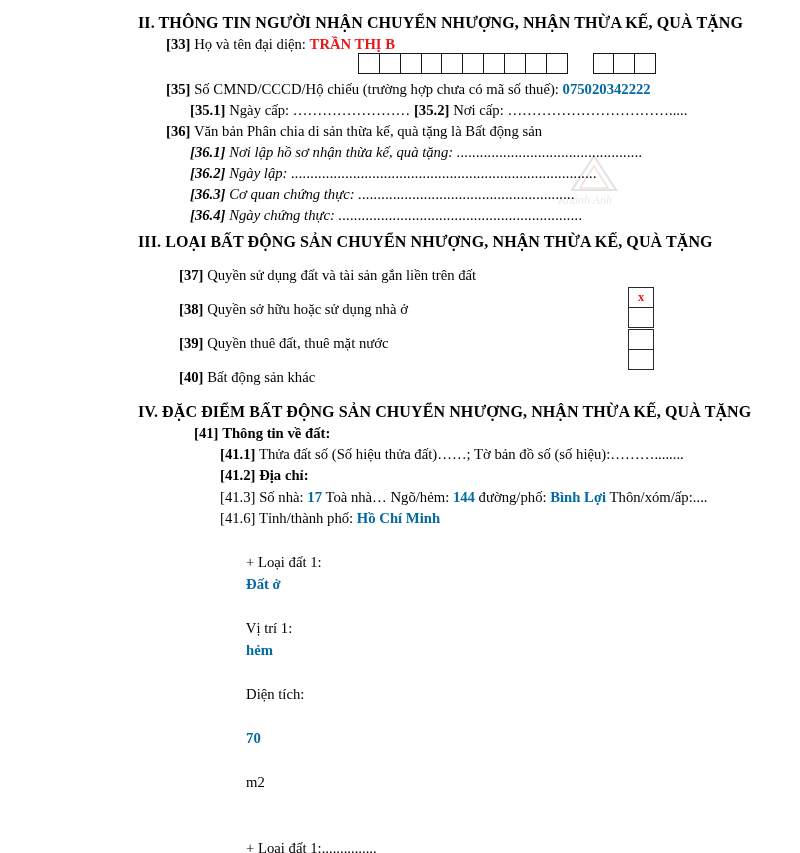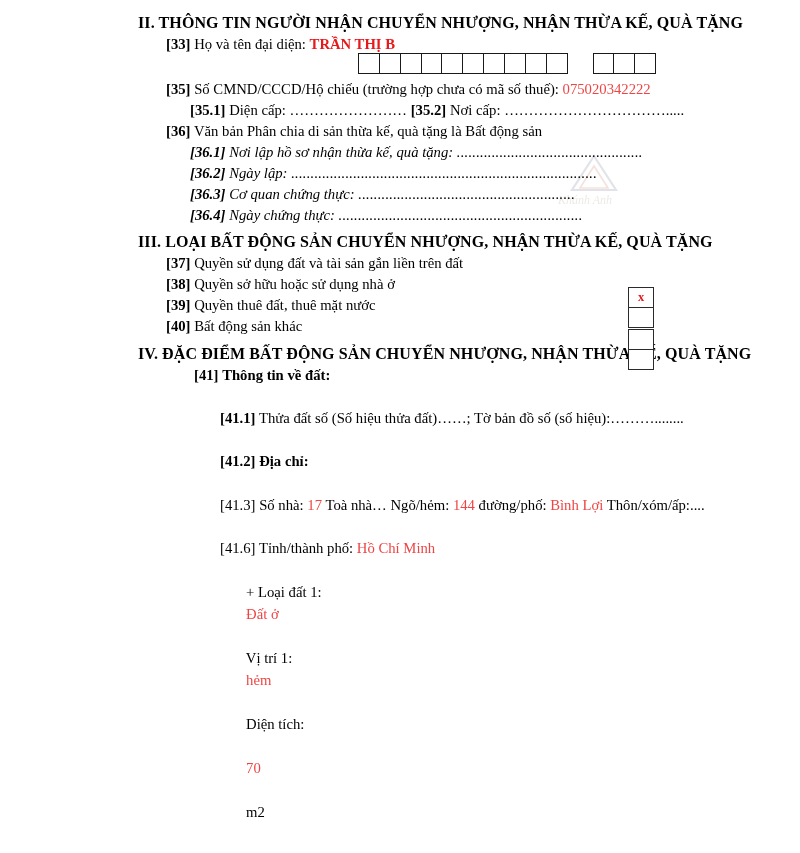--- a/index.html
+++ b/index.html
@@ -60,29 +60,29 @@
 
   
   .line {
     line-height: 1.43;
     margin: 0;
     padding: 0;
     white-space: nowrap;
   }
   .lbl { font-weight: bold; }
   .lbl-reg { font-weight: normal; }
-  .red { color: #ef4444; }
+  .red { color: #0369a1; font-weight: bold; }
   .red-b { color: #e8191b; font-weight: bold; }
 
   .ind-33 { padding-left: 138px; }
   .ind-35sub { padding-left: 162px; }
   .ind-36sub { padding-left: 162px; font-style: italic; }
   .ind-37 { padding-left: 138px; }
   .ind-41 { padding-left: 166px; }
-  .ind-41sub { padding-left: 192px; margin-top: 22px; }
+  .ind-41sub { padding-left: 192px; }
 
   
   .mst-row {
     position: relative;
     height: 24px;
     padding-left: 138px;
     line-height: 1.43;
     text-align: center;
   }
   .mst-boxes {
@@ -120,21 +120,21 @@
     display: flex;
     align-items: center;
     justify-content: center;
     font-size: 12.5px;
     font-weight: bold;
     color: #e8191b;
     line-height: 1;
   }
   .cbx.sp { margin-bottom: 1.5px; }
 
-  .row37 { line-height: 1.43; margin: 0; height: 21px; }
+  .row37 { line-height: 1.43; margin: 13px; height: 21px; }
 
   .dots-sm { letter-spacing: 0.2px; }
 
   .loai-row {
     line-height: 1.5;
     white-space: pre;
     padding-left: 196px;
   }
 
   .nbsp-tab { display: inline-block; }
@@ -202,21 +202,21 @@
     </div>
 
     <div class="line ind-33">
       <span class="lbl">[35]</span>
       <span>Số CMND/CCCD/Hộ chiếu (trường hợp chưa có mã số thuế):</span>
       <span class="red">075020342222</span>
     </div>
 
     <div class="line ind-35sub">
       <span class="lbl">[35.1]</span>
-      <span>Diện cấp:</span>
+      <span>Ngày cấp:</span>
       <span>……………………</span>
       <span class="lbl">[35.2]</span>
       <span>Nơi cấp:</span>
       <span>…………………………….....</span>
     </div>
 
     <div class="line ind-33">
       <span class="lbl">[36]</span>
       <span>Văn bản Phân chia di sản thừa kế, quà tặng là Bất động sản</span>
     </div>

